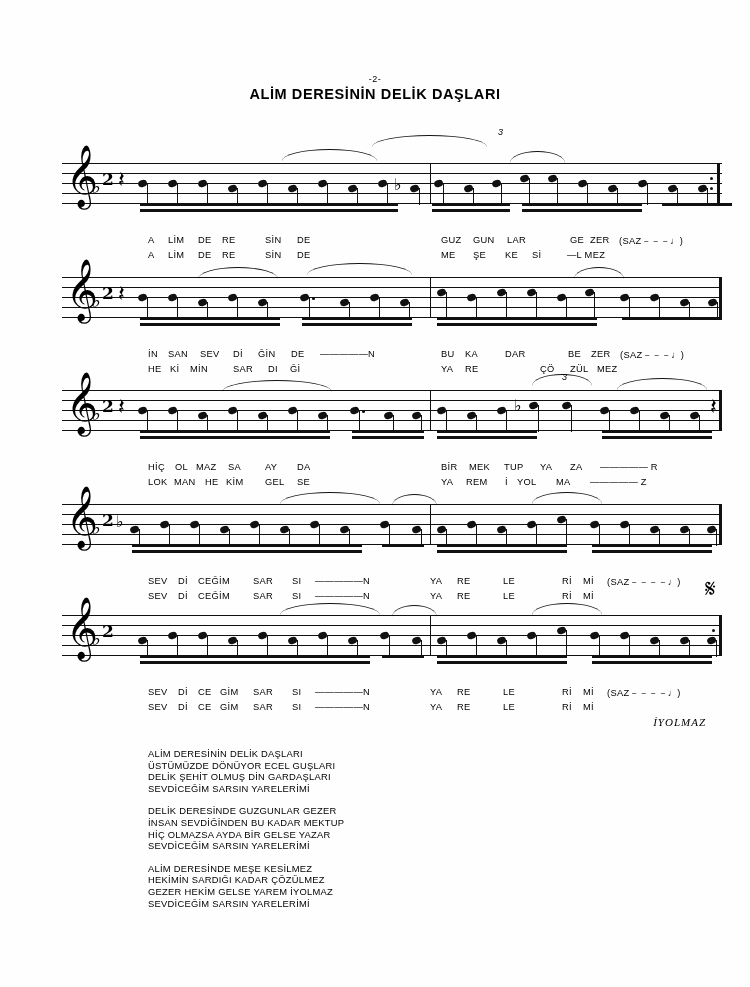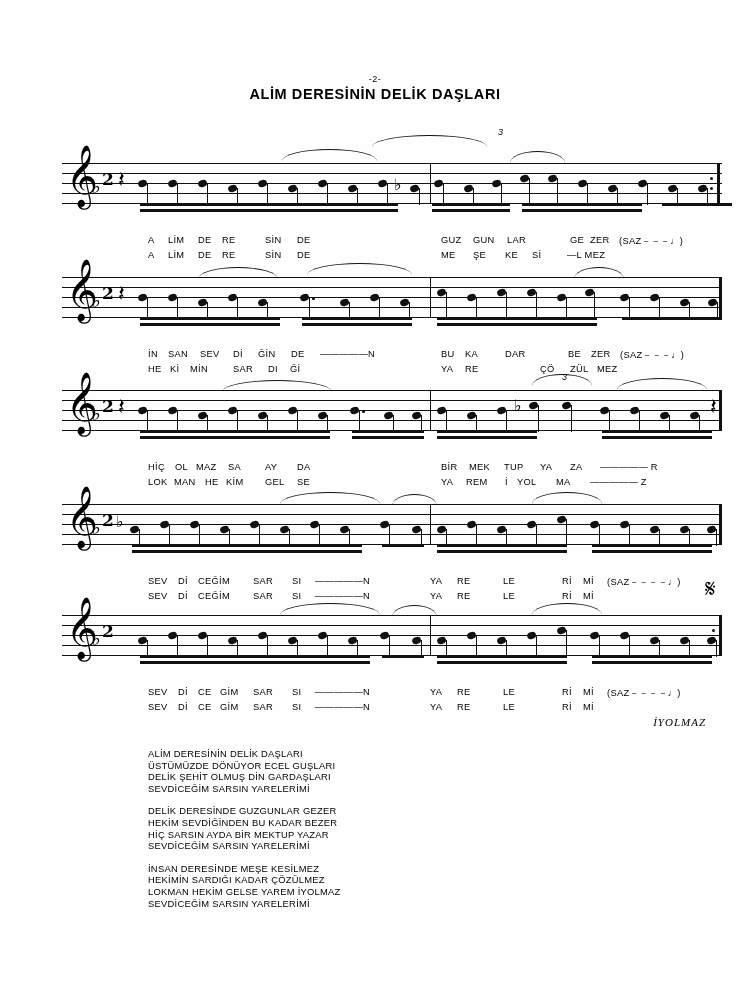--- a/index.html
+++ b/index.html
@@ -595,25 +595,25 @@
 
   <div class="verses">
       <div class="verse">
         <div>ALİM DERESİNİN DELİK DAŞLARI</div>
         <div>ÜSTÜMÜZDE DÖNÜYOR ECEL GUŞLARI</div>
         <div>DELİK ŞEHİT OLMUŞ DİN GARDAŞLARI</div>
         <div>SEVDİCEĞİM SARSIN YARELERİMİ</div>
       </div>
       <div class="verse">
         <div>DELİK DERESİNDE GUZGUNLAR GEZER</div>
-        <div>HEKİM SEVDİĞİNDEN BU KADAR BEZER</div>
-        <div>HİÇ SARSIN AYDA BİR MEKTUP YAZAR</div>
+        <div>İNSAN SEVDİĞİNDEN BU KADAR MEKTUP</div>
+        <div>HİÇ OLMAZSA AYDA BİR GELSE YAZAR</div>
         <div>SEVDİCEĞİM SARSIN YARELERİMİ</div>
       </div>
       <div class="verse">
-        <div>İNSAN DERESİNDE MEŞE KESİLMEZ</div>
+        <div>ALİM DERESİNDE MEŞE KESİLMEZ</div>
         <div>HEKİMİN SARDIĞI KADAR ÇÖZÜLMEZ</div>
-        <div>LOKMAN HEKİM GELSE YAREM İYOLMAZ</div>
+        <div>GEZER HEKİM GELSE YAREM İYOLMAZ</div>
         <div>SEVDİCEĞİM SARSIN YARELERİMİ</div>
       </div>
     </div>
 
 </div>
 
 </body></html>

